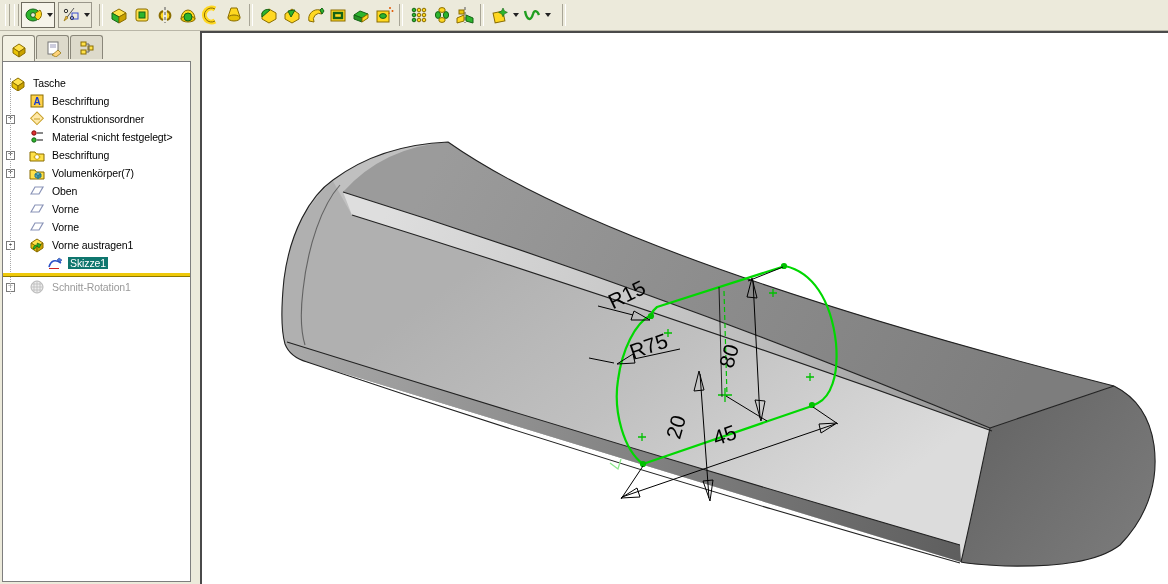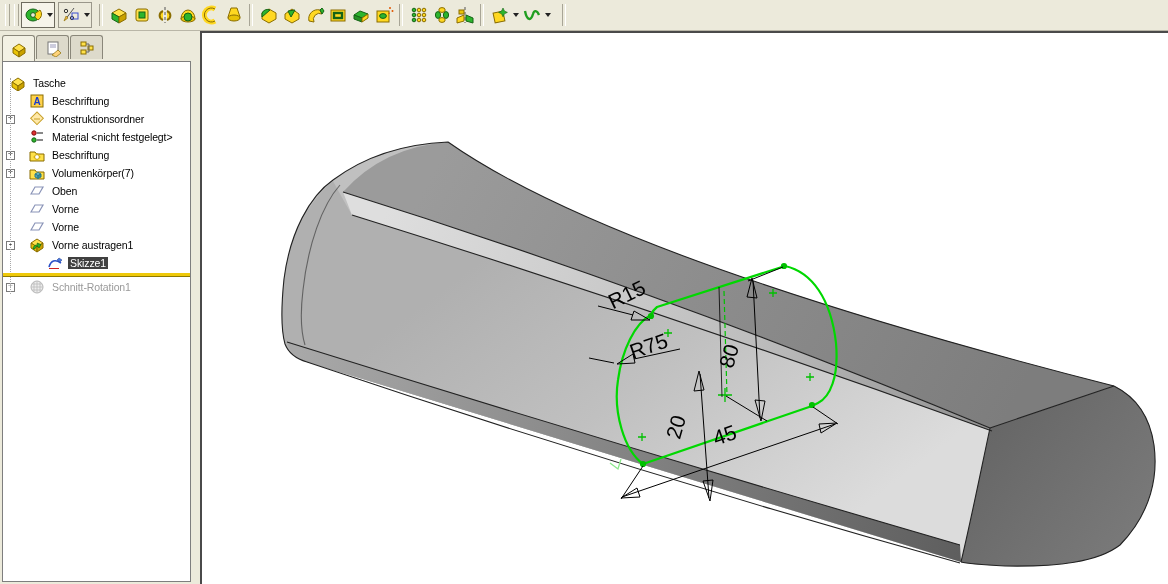--- a/index.html
+++ b/index.html
@@ -27,21 +27,21 @@
   .tree-inner{position:relative;padding-top:12px;}
   .guide{position:absolute;left:7px;top:16px;height:216px;border-left:1px dotted #a8a8a8;}
   .row{height:18px;display:flex;align-items:center;font-size:10.5px;color:#000;white-space:nowrap;letter-spacing:-0.1px;}
   .row .exp{width:9px;height:9px;box-sizing:border-box;border:1px solid #7b7b7b;background:#fff;
             font-size:9px;line-height:6px;text-align:center;margin:0 0 0 3px;flex:0 0 9px;font-family:"Liberation Mono",monospace;}
   .row .expsp{width:9px;margin-left:3px;flex:0 0 9px;}
   .row .icon{width:16px;height:16px;margin-left:14px;flex:0 0 16px;}
   .row.lvl0 .icon{margin-left:7px;}
   .row.lvl2 .pad{width:18px;flex:0 0 18px;}
   .row .lbl{margin-left:5px;padding:0 2px;}
-  .row .lbl.sel{background:#404040;color:#fff;}
+  .row .lbl.sel{background:#0f766e;color:#fff;}
   .row.gray{color:#9a9a9a;}
   .rollback{height:6px;margin:0;position:relative;}
   .rollback .bar{position:absolute;left:0;right:0;top:1px;height:3px;background:#efc90a;border-bottom:1px solid #8e7a00;}
   
   .viewport{position:absolute;left:200px;top:31px;width:968px;height:553px;box-sizing:border-box;
             background:#fff;border-left:2px solid #4a4a4a;border-top:2px solid #4a4a4a;}
   .dimtxt{font-family:"Liberation Sans",sans-serif;font-size:21px;fill:#000;}
 </style>
 </head>
 <body>

